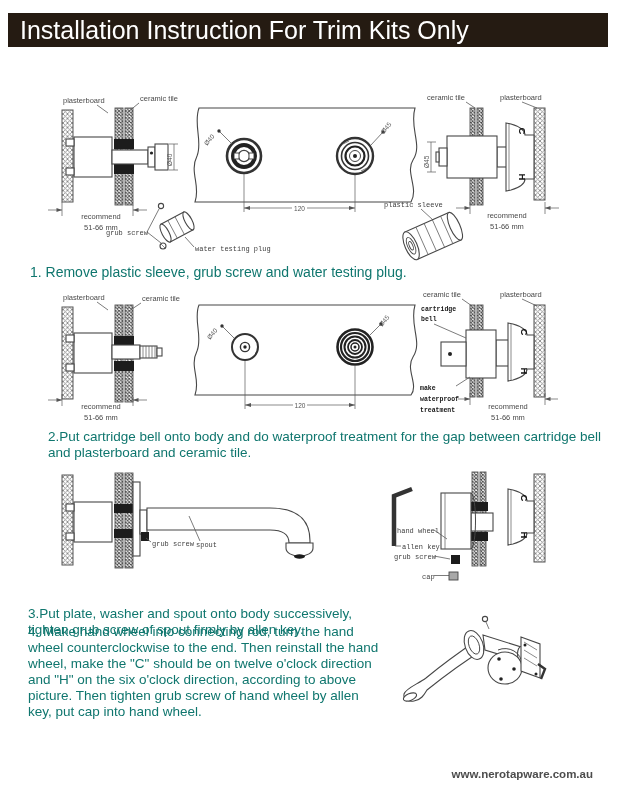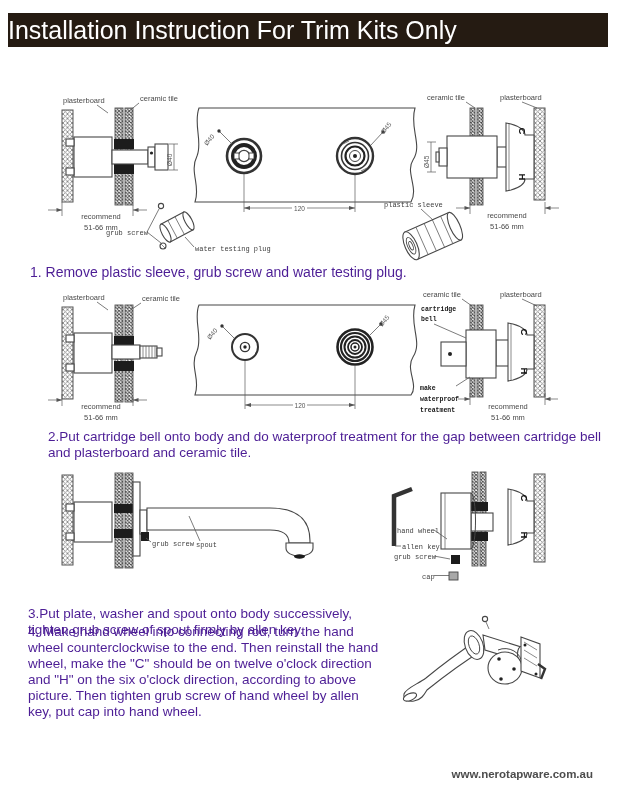--- a/index.html
+++ b/index.html
@@ -1,19 +1,19 @@
 <!DOCTYPE html>
 <html><head>
 <meta charset="utf-8">
 <style>
   html,body{margin:0;padding:0;background:#ffffff;}
   #page{position:relative;width:617px;height:798px;background:#ffffff;font-family:"Liberation Sans",sans-serif;overflow:hidden;}
   .title-bar{position:absolute;left:8px;top:13px;width:600px;height:34px;background:#251b12;color:#ffffff;
-    font-size:25px;line-height:34px;padding-left:0;box-sizing:border-box;white-space:nowrap;}
-  .step{position:absolute;color:#4c1d95;font-size:13.5px;line-height:16px;}
+    font-size:25px;line-height:34px;padding-left:12px;box-sizing:border-box;white-space:nowrap;}
+  .step{position:absolute;color:#0f766e;font-size:13.5px;line-height:16px;}
   #step1{left:30px;top:264px;width:570px;font-size:14px;}
   #step2{left:28px;top:429px;width:578px;margin-left:20px;}
   #step3{left:28px;top:606px;width:358px;}
   #step4{left:28px;top:624px;width:356px;}
   .footer{position:absolute;top:768px;right:24px;font-size:11.5px;color:#4d4d4d;font-weight:bold;}
   svg.diagram{position:absolute;}
   text{font-family:"Liberation Sans",sans-serif;}
   .lbl{font-size:7.5px;fill:#4a4a4a;}
   .mono{font-size:7px;fill:#3f3f3f;font-family:"Liberation Mono",monospace;}
   .monob{font-size:6.5px;font-weight:bold;fill:#141414;font-family:"Liberation Mono",monospace;}

